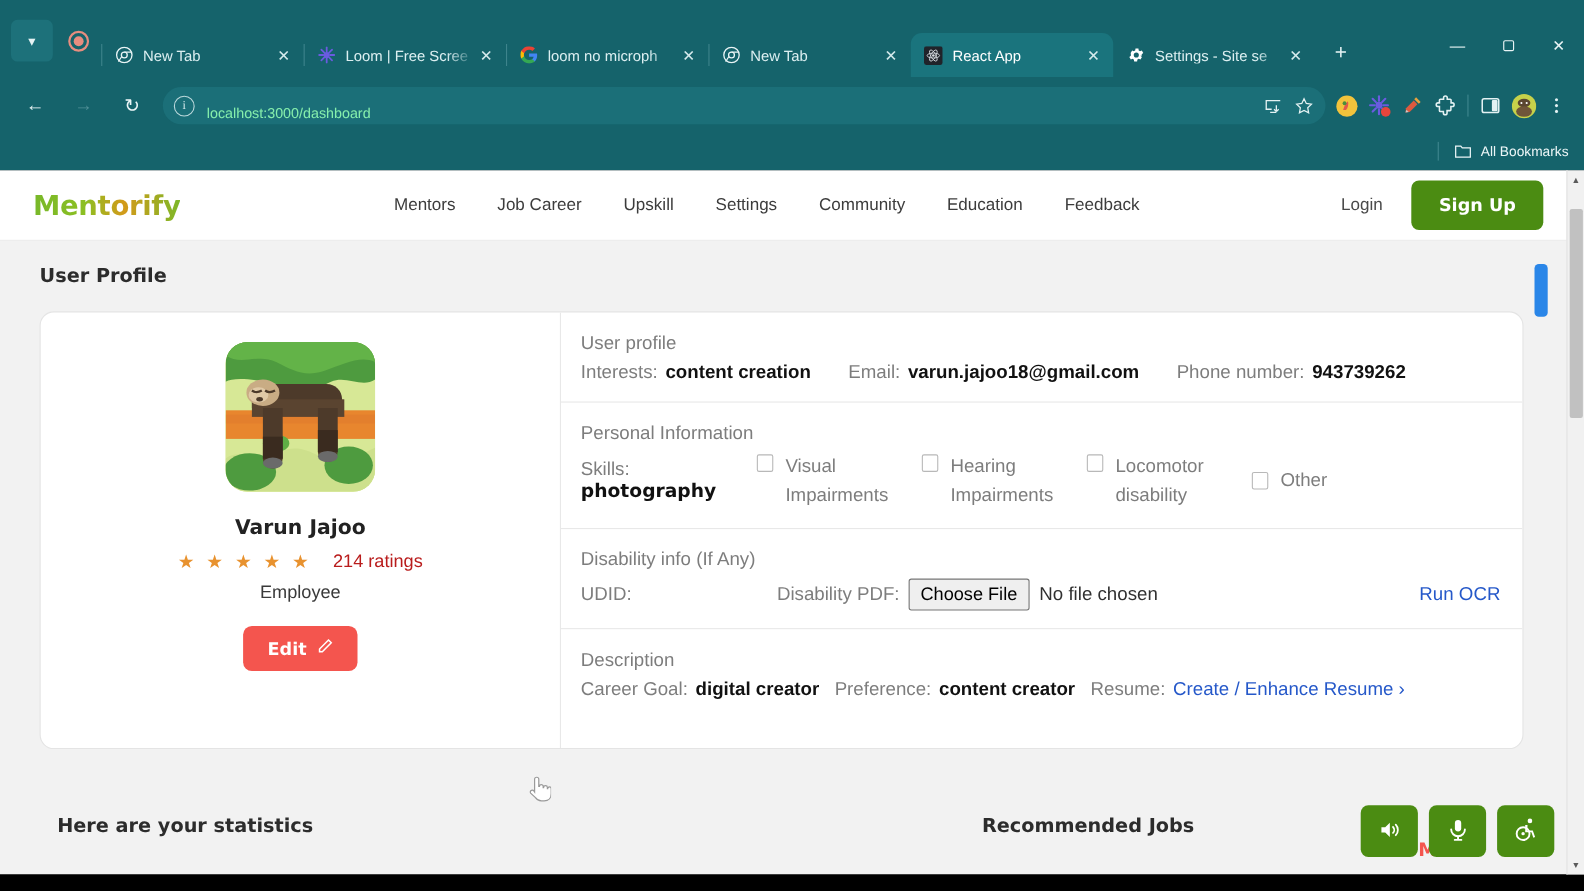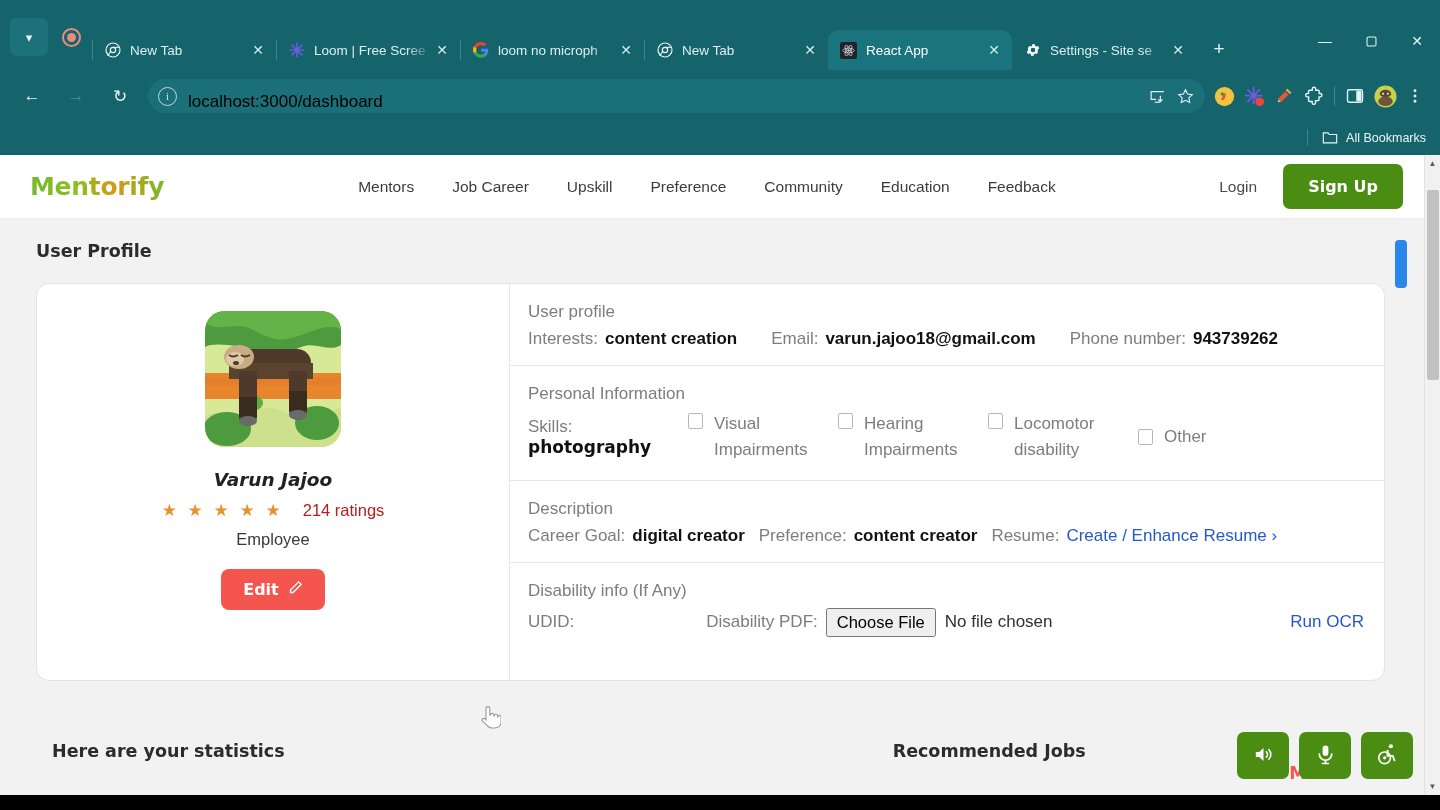--- a/index.html
+++ b/index.html
@@ -130,21 +130,21 @@
   }
   .omnibox .info-icon {
     width: 19px; height: 19px; border-radius: 50%;
     border: 1.4px solid #bcd9dc;
     color: #d6eaec; font-size: 11px;
     display: flex; align-items: center; justify-content: center;
     flex: none; margin-right: 11px;
     font-family: "Liberation Serif", serif;
   }
   .omnibox .url {
-    color: #000000; font-size: 17px;
+    color: #86efac; font-size: 13px;
     white-space: nowrap; overflow: hidden; margin-top: 12px;
   }
   .omnibox-right {
     margin-left: auto;
     display: flex; align-items: center;
   }
   .omnibox-right .oicon {
     width: 28px; height: 28px;
     display: flex; align-items: center; justify-content: center;
     color: #e4f2f3;
@@ -261,21 +261,20 @@
     overflow: hidden;
     background: #d8ea96;
     position: relative;
   }
   .user-name {
     margin-top: 22px;
     font-size: 18.5px;
     font-weight: bold;
     color: #222;
     font-family: "DejaVu Sans", sans-serif;
-    font-style: italic;
   }
   .rating-row {
     margin-top: 10px;
     display: flex;
     align-items: center;
     gap: 9px;
   }
   .stars { color: #e8922f; font-size: 17px; letter-spacing: 3px; }
   .ratings-count { font-size: 16.5px; color: #b91c1c; margin-left: 10px; }
   .role { margin-top: 9px; font-size: 16.5px; color: #3a3a3a; }
@@ -643,21 +642,21 @@
 
   <div class="viewport">
     <div class="page">
 
       <div class="site-header">
         <div class="brand">Mentorify</div>
         <nav class="site-nav">
           <a href="#">Mentors</a>
           <a href="#">Job Career</a>
           <a href="#">Upskill</a>
-          <a href="#">Preference</a>
+          <a href="#">Settings</a>
           <a href="#">Community</a>
           <a href="#">Education</a>
           <a href="#">Feedback</a>
         </nav>
         <div class="header-right">
           <a class="login-link" href="#">Login</a>
           <button class="signup-btn">Sign Up</button>
         </div>
       </div>
 
@@ -751,45 +750,45 @@
                 </span>
               </label>
               <label class="chk-item one-line">
                 <span class="chk-box"></span>
                 <span>Other</span>
               </label>
             </div>
           </div>
 
           <div class="pr-section">
-            <div class="pr-label">Description</div>
-            <div class="pr-line">
-              <span>Career Goal:</span>
-              <b>digital creator</b>
-              <span style="margin-left:14px">Preference:</span>
-              <b>content creator</b>
-              <span style="margin-left:14px">Resume:</span>
-              <a class="resume-link" href="#">Create / Enhance Resume ›</a>
-            </div>
-          </div>
-
-          <div class="pr-section">
             <div class="pr-label">Disability info (If Any)</div>
             <div class="udid-row">
               <span>UDID:</span>
               <span style="width:132px"></span>
               <span>Disability PDF:</span>
               <span class="file-input" style="margin-left:8px">
                 <span class="choose-file-btn">Choose File</span>
                 <span class="no-file">No file chosen</span>
               </span>
               <a class="run-ocr" href="#">Run OCR</a>
             </div>
           </div>
 
+          <div class="pr-section">
+            <div class="pr-label">Description</div>
+            <div class="pr-line">
+              <span>Career Goal:</span>
+              <b>digital creator</b>
+              <span style="margin-left:14px">Preference:</span>
+              <b>content creator</b>
+              <span style="margin-left:14px">Resume:</span>
+              <a class="resume-link" href="#">Create / Enhance Resume ›</a>
+            </div>
+          </div>
+
         </div>
       </div>
 
       <div class="stats-row">
         <div class="stats-title">Here are your statistics</div>
         <div class="jobs-title">Recommended Jobs</div>
       </div>
       <div class="see-more">See More</div>
 
       <div class="blue-tab"></div>

